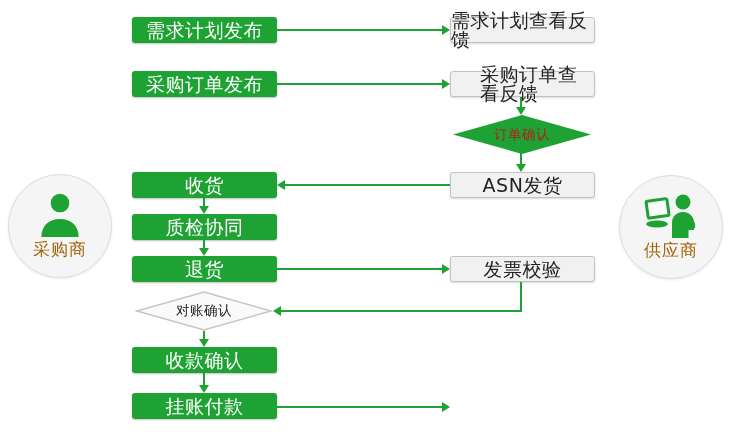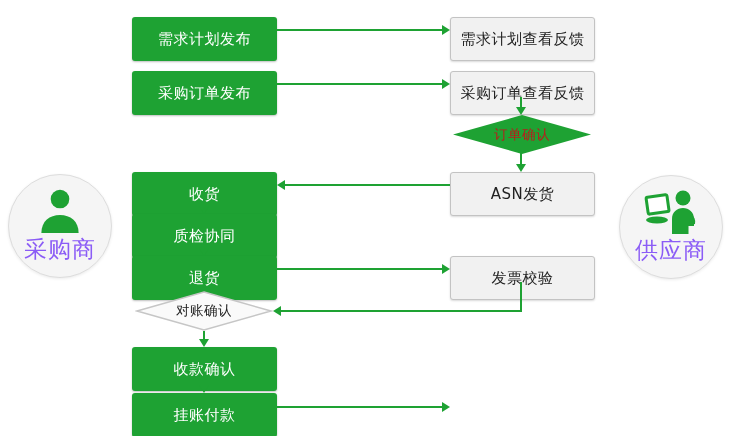--- a/index.html
+++ b/index.html
@@ -13,23 +13,23 @@
   }
   * { margin:0; padding:0; box-sizing:border-box; }
   html,body { background:#ffffff; }
   body { font-family:"DejaVu Sans","Liberation Sans",sans-serif; }
   .stage {
     position:relative; width:731px; height:436px; background:#ffffff;
     overflow:hidden;
   }
   
   .node {
-    position:absolute; width:145px; height:44px;
+    position:absolute; width:145px; height:26px;
     display:flex; align-items:center; justify-content:center;
-    font-size:15px; line-height:1; border-radius:3px; letter-spacing:0.5px;
+    font-size:19px; line-height:1; border-radius:3px; letter-spacing:0.5px;
   }
   .node.green { background:var(--green); color:#fff; box-shadow:0 1px 2px rgba(0,0,0,.25); }
   .node.gray  { background:var(--gray-box-bg); border:1px solid var(--gray-box-border);
                 color:var(--text-dark); box-shadow:0 1px 2px rgba(0,0,0,.15); }
   .node.red   { background:var(--red); color:#fff; box-shadow:0 1px 2px rgba(0,0,0,.25); }
   
   .diamond { position:absolute; }
   .diamond svg { position:absolute; left:0; top:0; width:100%; height:100%; }
   .diamond .dlabel {
     position:absolute; inset:0; display:flex; align-items:center; justify-content:center;
@@ -46,21 +46,21 @@
   .arr.left  { border-top:5px solid transparent; border-bottom:5px solid transparent; border-right:8px solid var(--green); }
   .arr.down  { border-left:5px solid transparent; border-right:5px solid transparent; border-top:8px solid var(--green); }
   
   .actor {
     position:absolute; border-radius:50%;
     background:var(--circle-bg); border:1px solid var(--circle-border);
     box-shadow:0 1px 3px rgba(0,0,0,.08);
     display:flex; flex-direction:column; align-items:center; justify-content:center;
   }
   .actor .icon { line-height:0; }
-  .actor-label { font-size:23px; color:#8b5cf6; margin-top:1px; letter-spacing:1px; }
+  .actor-label { font-size:17px; color:#a16207; margin-top:1px; letter-spacing:1px; }
 </style>
 </head>
 <body>
 
 <div class="stage">
 
   <div class="actor" style="left:8px; top:174px; width:104px; height:104px;">
     <span class="icon">
       <svg width="44" height="46" viewBox="0 0 40 42">
         <circle cx="20" cy="11" r="8.5" fill="var(--green)"></circle>
@@ -85,21 +85,21 @@
 
   <div class="node green" style="left:132px; top:17px;">需求计划发布</div>
   <div class="node green" style="left:132px; top:71px;">采购订单发布</div>
   <div class="node green" style="left:132px; top:172px;">收货</div>
   <div class="node green" style="left:132px; top:214px;">质检协同</div>
   <div class="node green" style="left:132px; top:256px;">退货</div>
   <div class="node green" style="left:132px; top:347px;">收款确认</div>
   <div class="node green" style="left:132px; top:393px;">挂账付款</div>
 
   <div class="node gray" style="left:450px; top:17px;">需求计划查看反馈</div>
-  <div class="node gray" style="left:450px; top:71px;">采购订单查看反馈</div>
+  <div class="node gray" style="left:450px; top:71px;padding-left:29px;">采购订单查看反馈</div>
   <div class="node gray" style="left:450px; top:172px;">ASN发货</div>
   <div class="node gray" style="left:450px; top:256px;">发票校验</div>
 
   <div class="diamond green-d" style="left:453px; top:115px; width:138px; height:39px;">
     <svg viewBox="0 0 138 39" preserveAspectRatio="none">
       <polygon points="69,0 138,19.5 69,39 0,19.5" fill="var(--green)"></polygon>
     </svg>
     <div class="dlabel">订单确认</div>
   </div>
 

